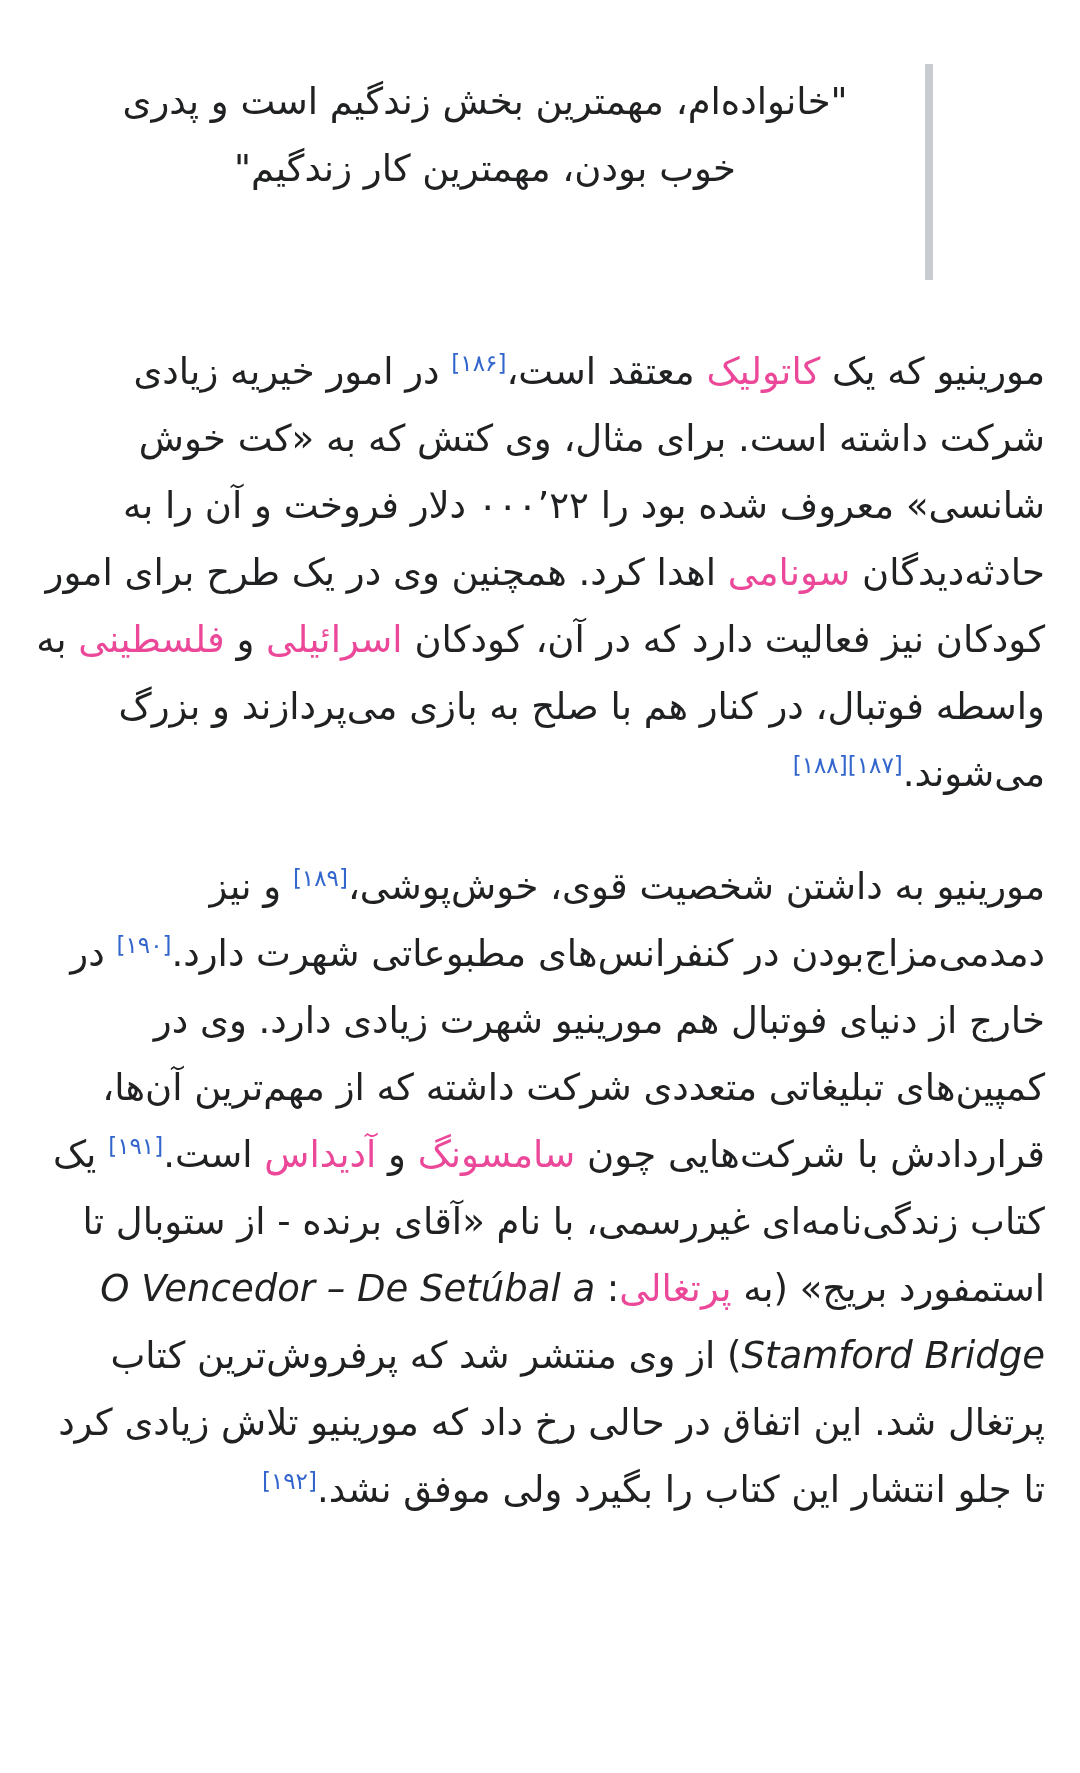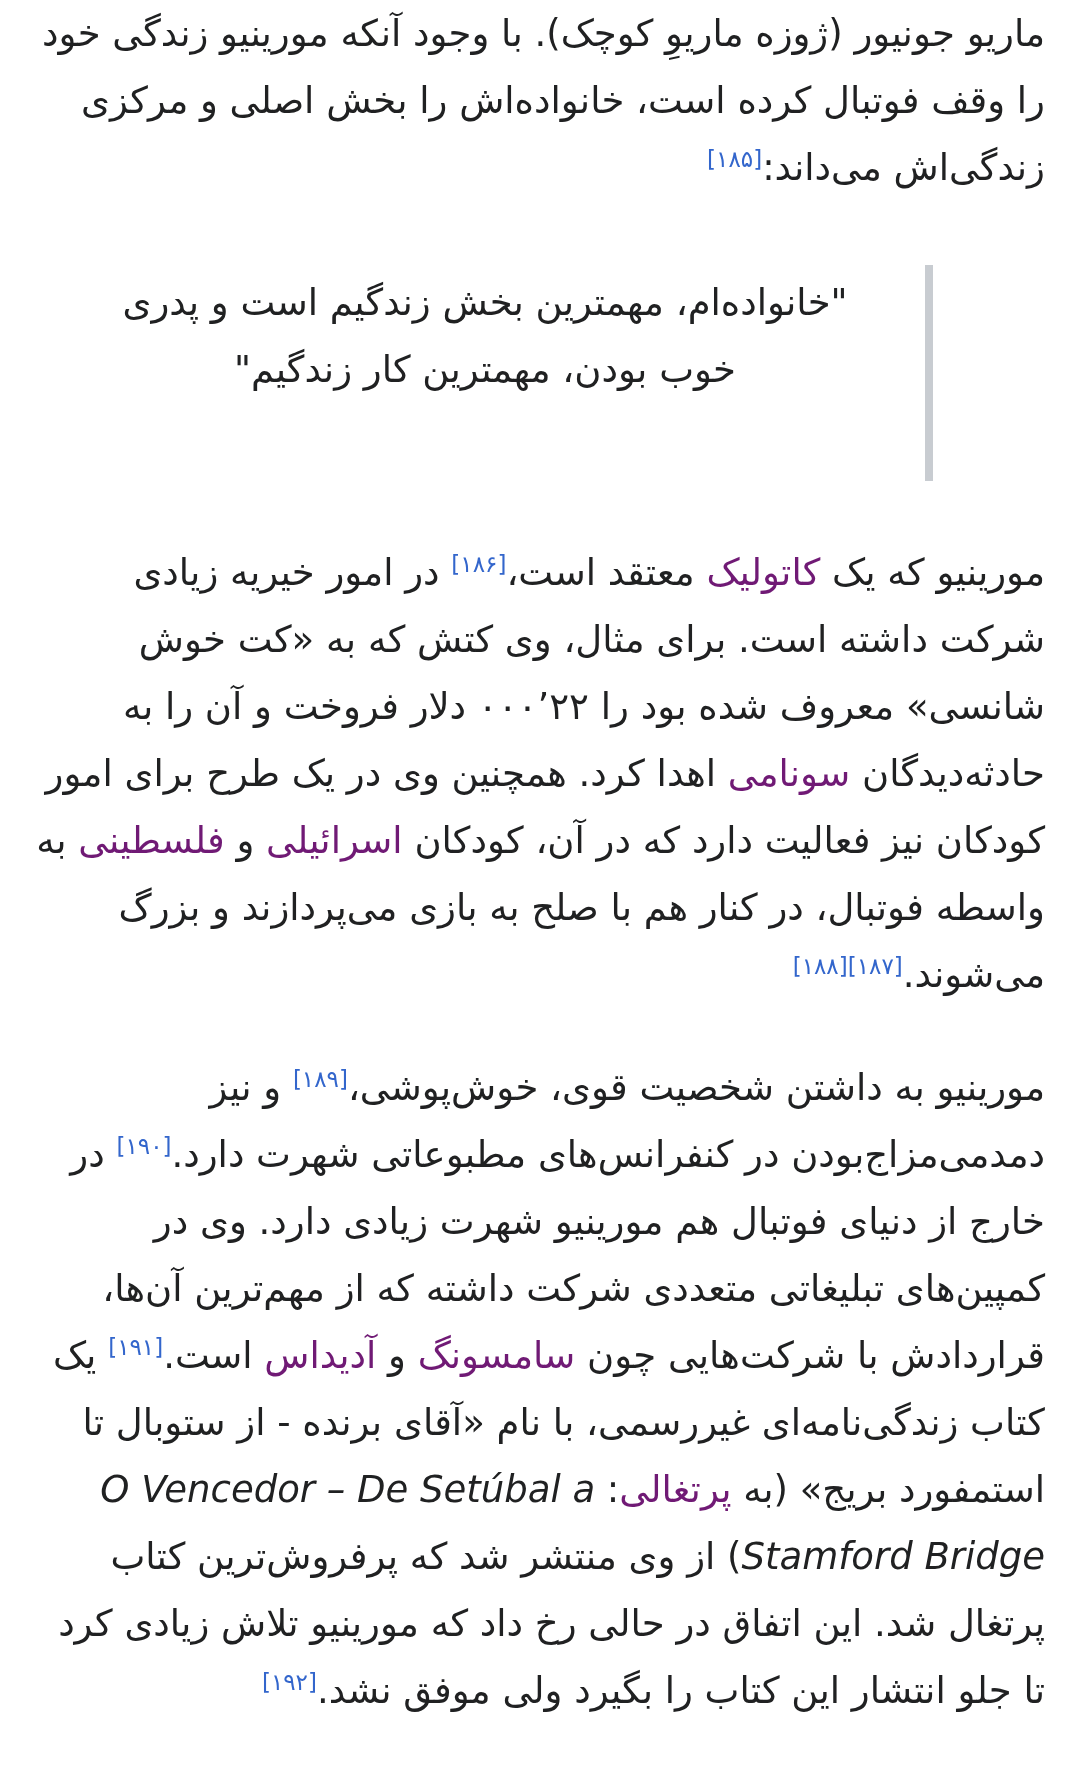--- a/index.html
+++ b/index.html
@@ -31,21 +31,21 @@
     margin: 64px 112px 58px 55px;
     border-right: 8px solid #c8ccd1;
     border-left: none;
     padding: 4px 45px 78px 0;
     text-align: center;
   }
   .quote-text {
     display: block;
   }
   a.wiki-link {
-    color: #701a75;
+    color: #ec4899;
     text-decoration: none;
     cursor: pointer;
     margin-top: 37px;
   }
   sup.reference {
     font-size: 23px;
     line-height: 0;
     vertical-align: super;
     color: #3366cc;
     cursor: pointer;
@@ -53,21 +53,20 @@
   }
   i.latin-title {
     font-style: italic;
   }
 </style>
 </head>
 <body>
 
 <main class="page">
 
-  <p class="body-para"><span>ماریو جونیور (ژوزه ماریوِ کوچک). با وجود آنکه مورینیو زندگی خود را وقف فوتبال کرده است، خانواده‌اش را بخش اصلی و مرکزی زندگی‌اش می‌داند:</span><sup class="reference">[۱۸۵]</sup></p>
 
   <blockquote class="pull-quote">
     <span class="quote-text">"خانواده‌ام، مهمترین بخش زندگیم است و پدری خوب بودن، مهمترین کار زندگیم"</span>
   </blockquote>
 
   <p class="body-para"><span>مورینیو که یک </span><a class="wiki-link">کاتولیک</a><span> معتقد است،</span><sup class="reference">[۱۸۶]</sup><span> در امور خیریه زیادی شرکت داشته است. برای مثال، وی کتش که به «کت خوش شانسی» معروف شده بود را ۲۲’۰۰۰ دلار فروخت و آن را به حادثه‌دیدگان </span><a class="wiki-link">سونامی</a><span> اهدا کرد. همچنین وی در یک طرح برای امور کودکان نیز فعالیت دارد که در آن، کودکان </span><a class="wiki-link">اسرائیلی</a><span> و </span><a class="wiki-link">فلسطینی</a><span> به واسطه فوتبال، در کنار هم با صلح به بازی می‌پردازند و بزرگ می‌شوند.</span><sup class="reference">[۱۸۷]</sup><sup class="reference">[۱۸۸]</sup></p>
 
   <p class="body-para para-gap"><span>مورینیو به داشتن شخصیت قوی، خوش‌پوشی،</span><sup class="reference">[۱۸۹]</sup><span> و نیز دمدمی‌مزاج‌بودن در کنفرانس‌های مطبوعاتی شهرت دارد.</span><sup class="reference">[۱۹۰]</sup><span> در خارج از دنیای فوتبال هم مورینیو شهرت زیادی دارد. وی در کمپین‌های تبلیغاتی متعددی شرکت داشته که از مهم‌ترین آن‌ها، قراردادش با شرکت‌هایی چون </span><a class="wiki-link">سامسونگ</a><span> و </span><a class="wiki-link">آدیداس</a><span> است.</span><sup class="reference">[۱۹۱]</sup><span> یک کتاب زندگی‌نامه‌ای غیررسمی، با نام «آقای برنده - از ستوبال تا استمفورد بریج» (به </span><a class="wiki-link">پرتغالی</a><span>: </span><i class="latin-title">O Vencedor – De Setúbal a Stamford Bridge</i><span>) از وی منتشر شد که پرفروش‌ترین کتاب پرتغال شد. این اتفاق در حالی رخ داد که مورینیو تلاش زیادی کرد تا جلو انتشار این کتاب را بگیرد ولی موفق نشد.</span><sup class="reference">[۱۹۲]</sup></p>
 
 </main>

